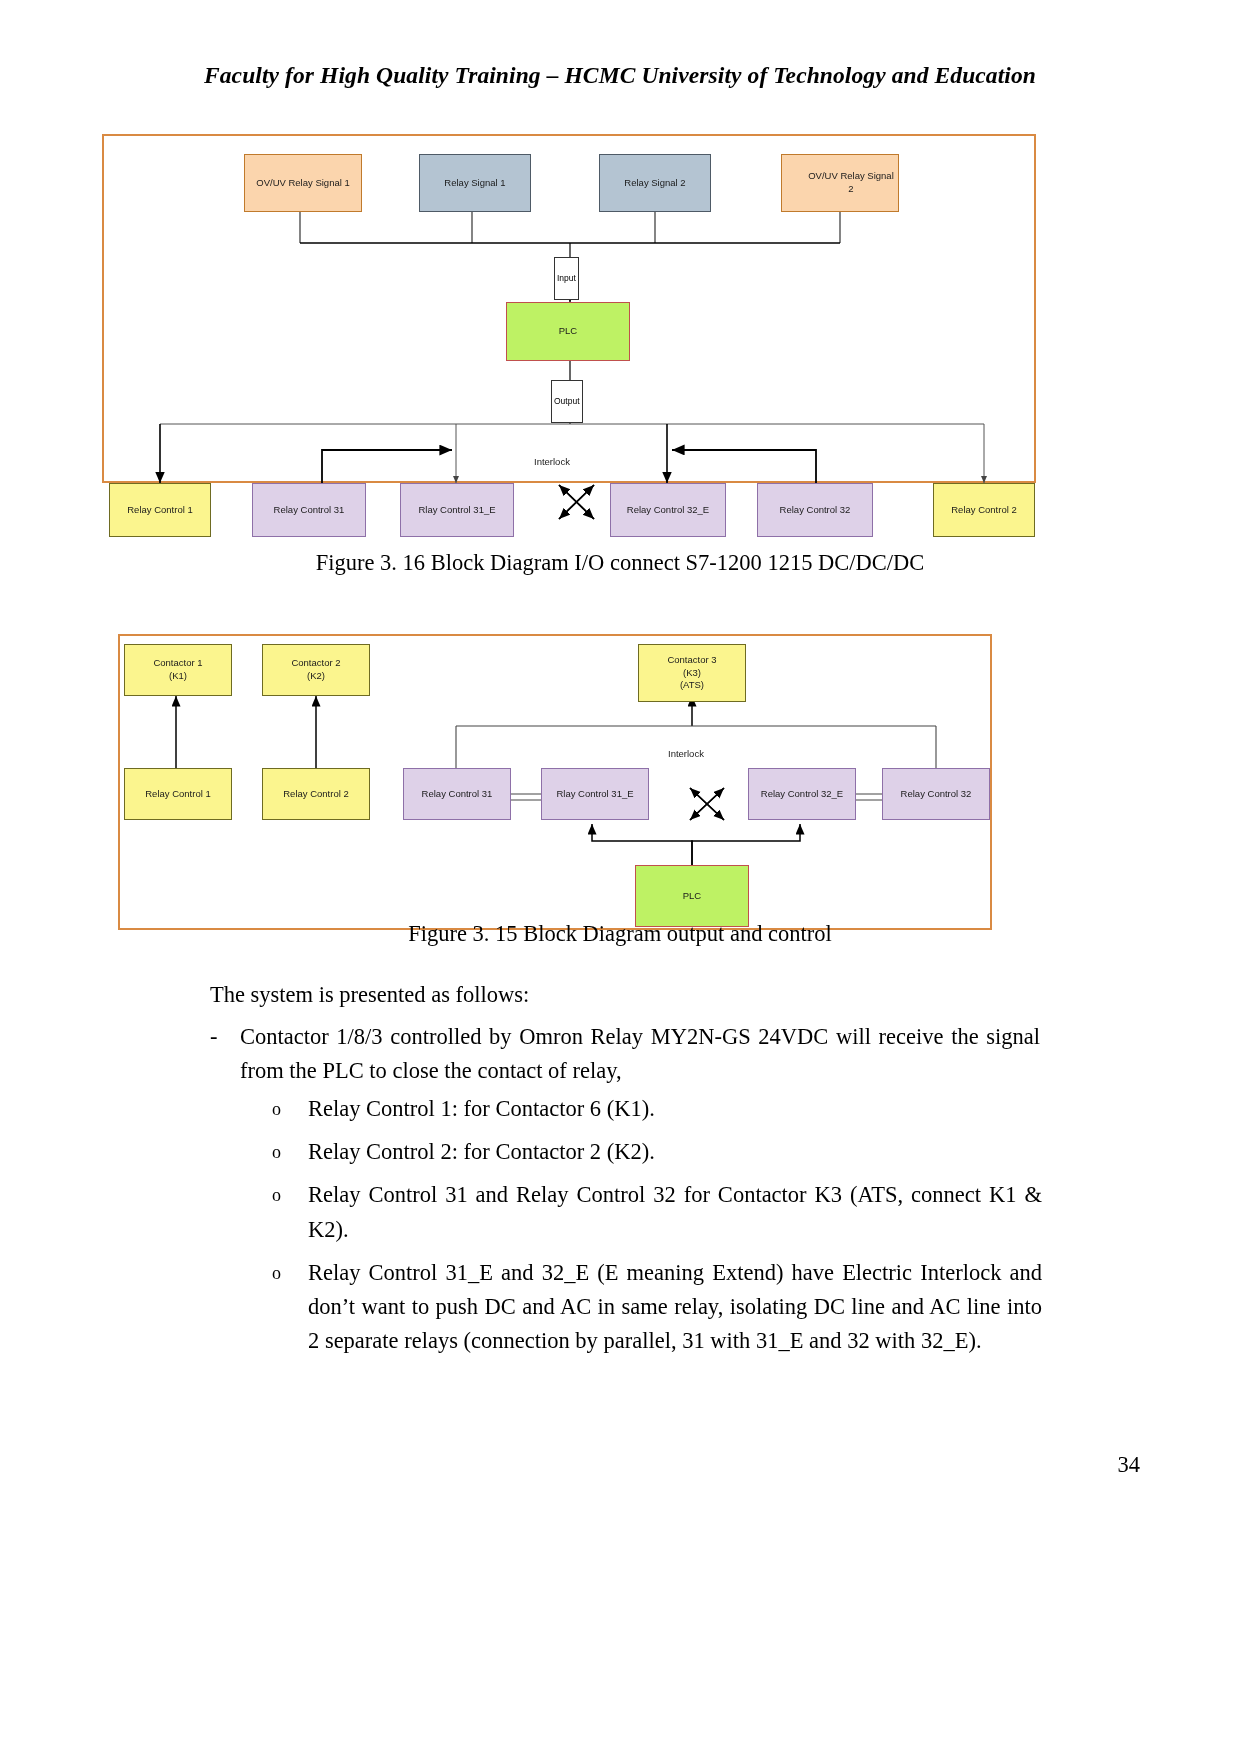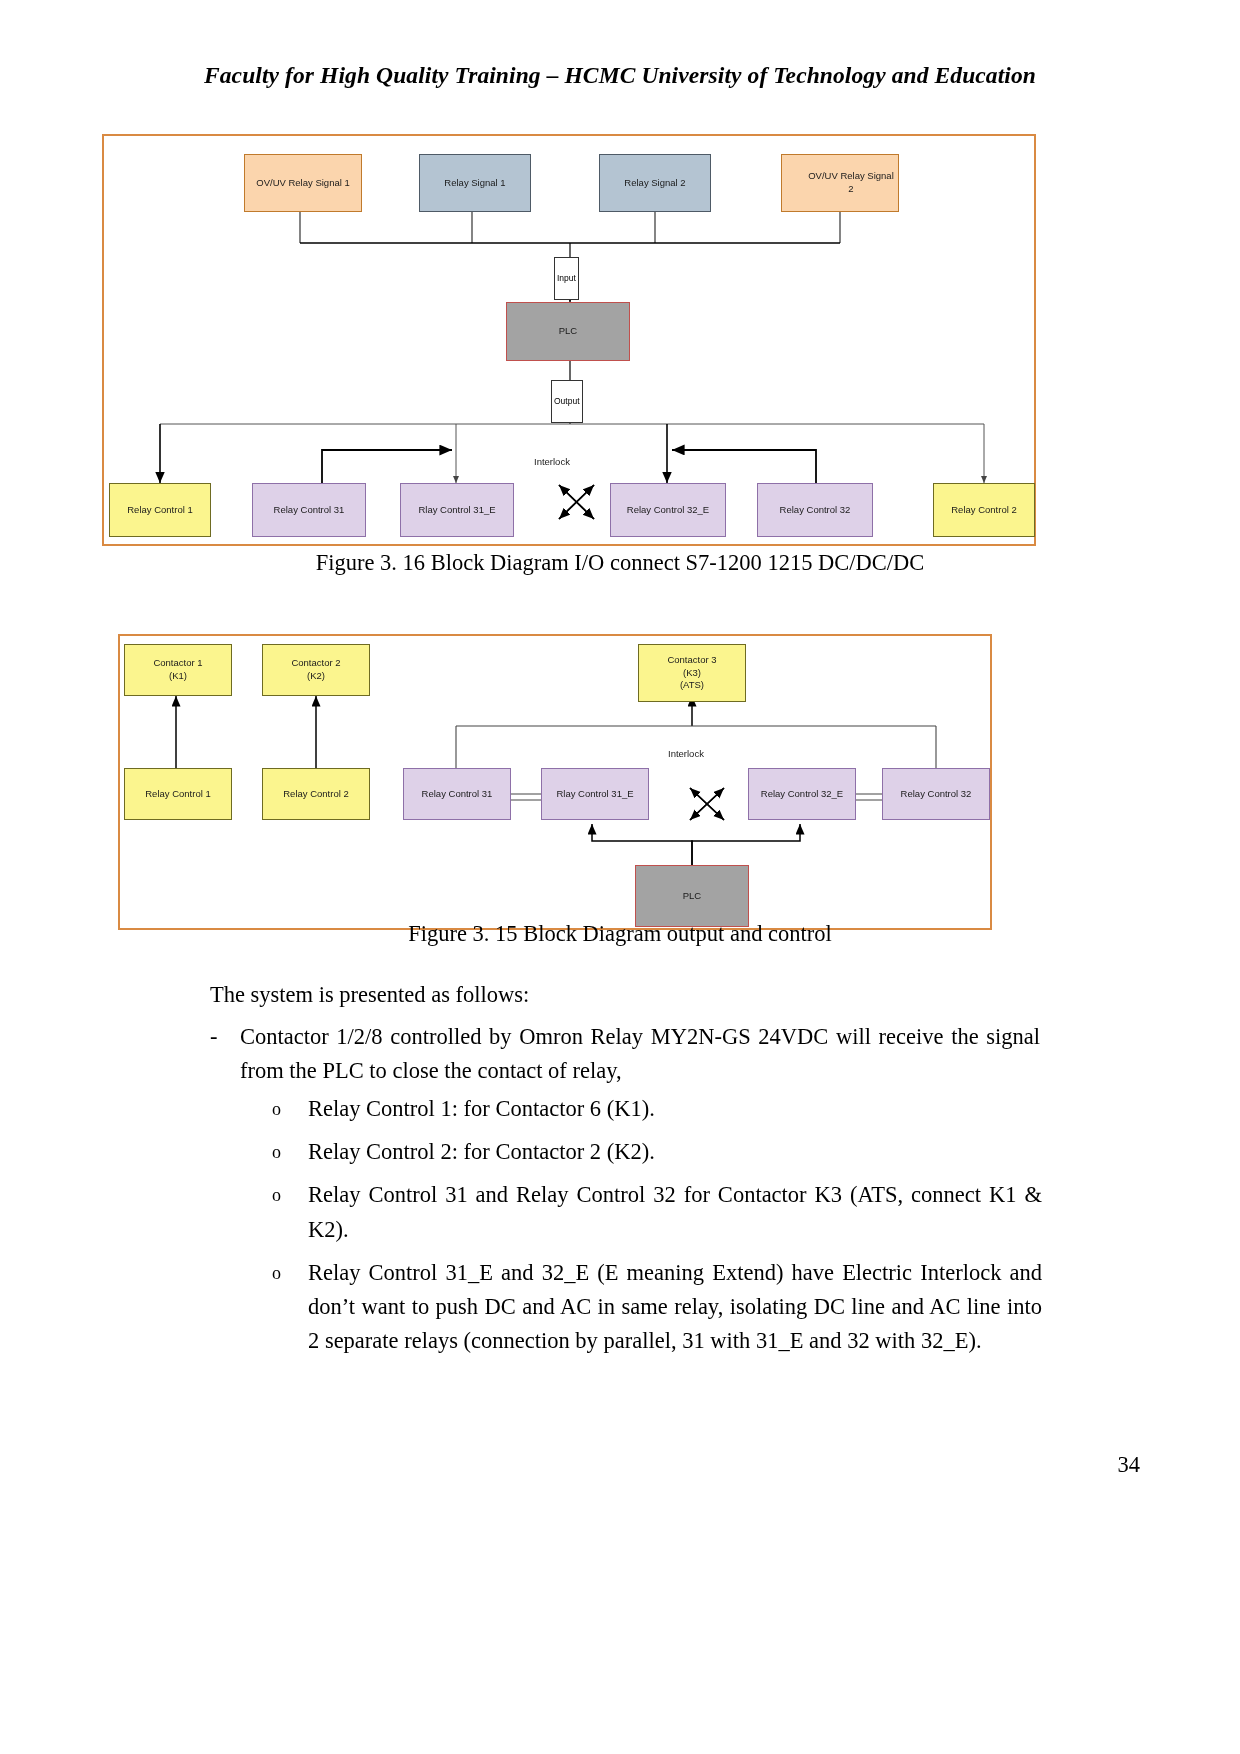--- a/index.html
+++ b/index.html
@@ -24,21 +24,21 @@
     font-size: 23.5px;
     letter-spacing: .1px;
   }
 
   
   .fig-frame {
     position: absolute;
     border: 2px solid #d98a43;
     background: #ffffff;
   }
-  #fig316 { left: 102px; top: 134px; width: 934px; height: 412px; }
+  #fig316 { left: 102px; top: 134px; width: 934px; height: 349px; }
   #fig315 { left: 118px; top: 618px; width: 874px; height: 296px; margin-top: 16px; }
 
   .fig-caption {
     position: absolute;
     width: 1240px; left: 0;
     text-align: center;
     font-size: 22.5px;
   }
   #cap316 { top: 550px; }
   #cap315 { top: 921px; }
@@ -51,21 +51,21 @@
     justify-content: center;
     text-align: center;
     font-family: "Liberation Sans", sans-serif;
     font-size: 9.5px;
     line-height: 1.35;
     color: #1b1b1b;
     padding: 2px;
   }
   .dbox.orange { background: #fbd5ad; border: 1px solid #c07a2c; }
   .dbox.steel  { background: #b4c4d2; border: 1px solid #4e5a66; }
-  .dbox.pink   { background: #a3a3a3; border: 1px solid #c0504d; }
+  .dbox.pink   { background: #bef264; border: 1px solid #c0504d; }
   .dbox.yellow { background: #fbf58e; border: 1px solid #6e6b22; }
   .dbox.lav    { background: #ded1e8; border: 1px solid #8e70a8; }
 
   .tag {
     position: absolute;
     font-family: "Liberation Sans", sans-serif;
     font-size: 8.5px;
     background: #ffffff;
     border: 1px solid #333;
     padding: 16px 2px;
@@ -224,21 +224,21 @@
 
   <div class="dbox pink" style="left:515px; top:229px; width:114px; height:62px;">PLC</div>
 </div>
 
 <div class="fig-caption" id="cap315">Figure 3. 15 Block Diagram output and control</div>
 
 <div class="body-text" id="intro-line">The system is presented as follows:</div>
 
 <div class="bullet-dash body-text">
   <span class="marker">-</span>
-  <span class="txt">Contactor 1/2/8 controlled by Omron Relay MY2N-GS 24VDC will receive the signal from the PLC to close the contact of relay,</span>
+  <span class="txt">Contactor 1/8/3 controlled by Omron Relay MY2N-GS 24VDC will receive the signal from the PLC to close the contact of relay,</span>
 </div>
 
 <div class="sublist body-text">
   <div class="sub-item">
     <span class="marker">o</span>
     <span class="txt">Relay Control 1: for Contactor 6 (K1).</span>
   </div>
   <div class="sub-item">
     <span class="marker">o</span>
     <span class="txt">Relay Control 2: for Contactor 2 (K2).</span>

